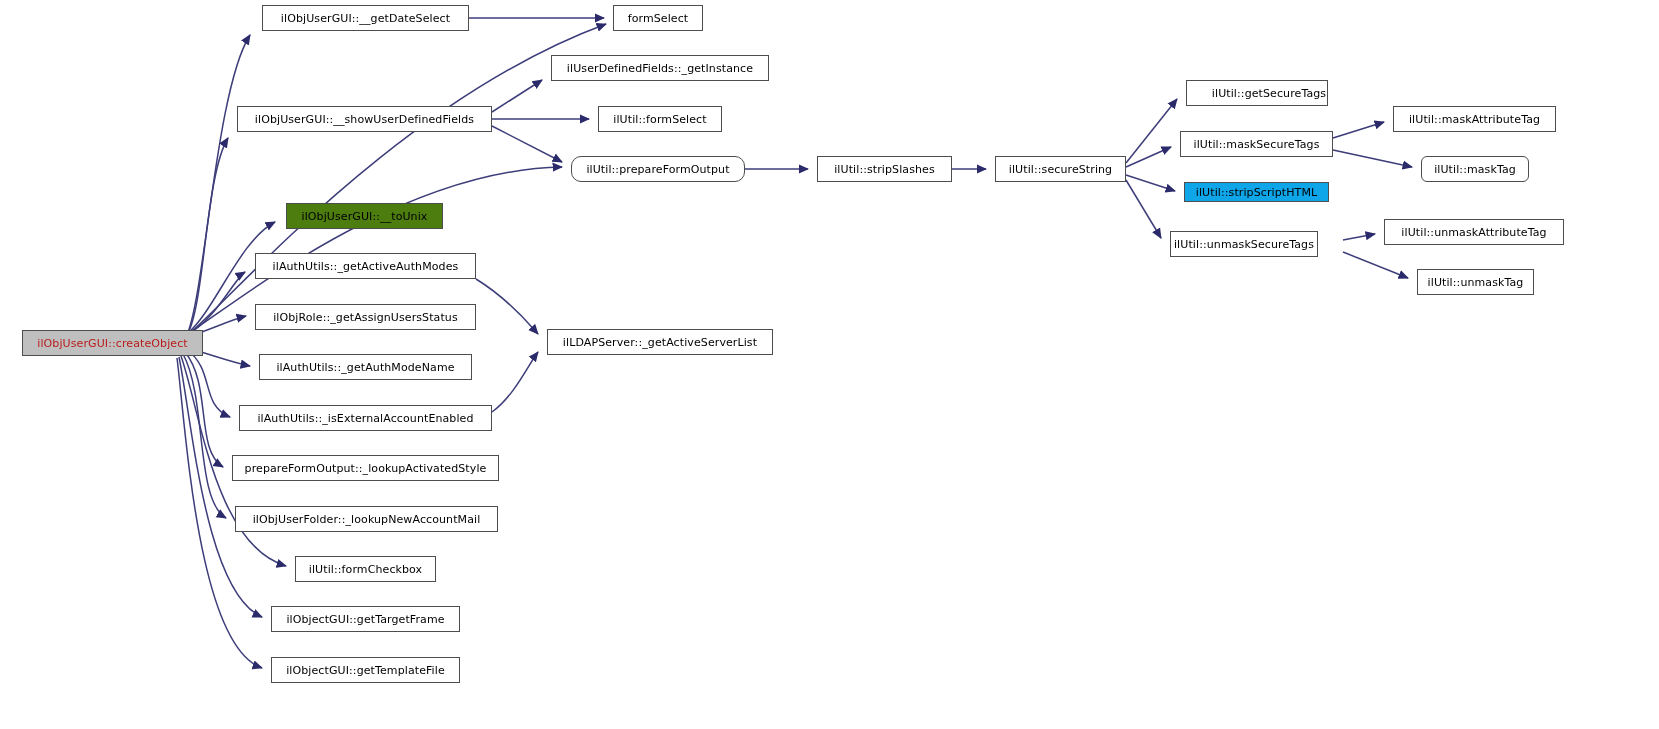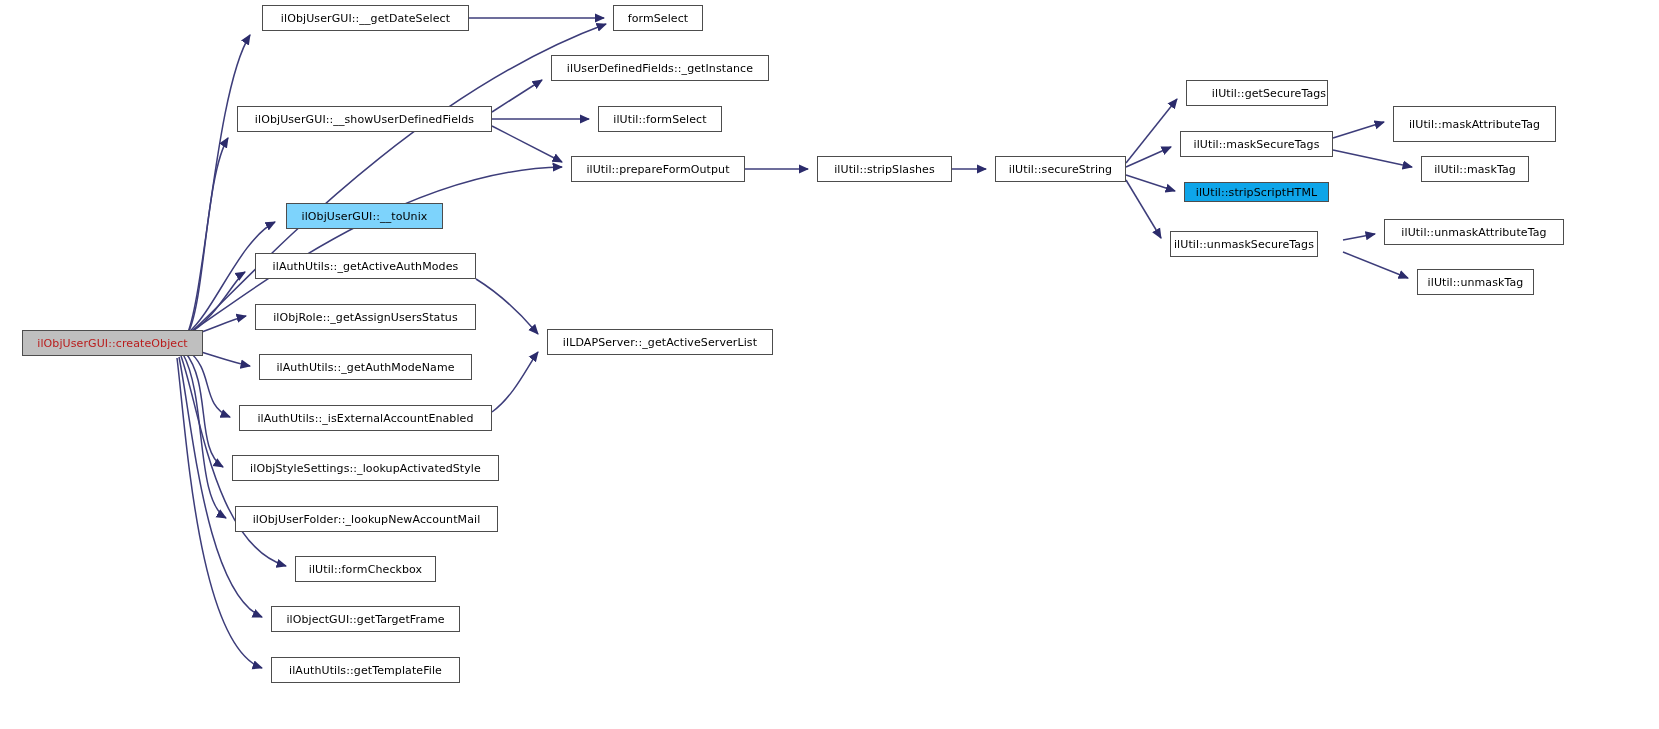--- a/index.html
+++ b/index.html
@@ -59,60 +59,60 @@
   <div id="node-layer">
       <div class="node highlight" style="left: 5px; top: 330px; width: 181px; height: 26px; background: rgb(191, 191, 191); border-color: rgb(77, 77, 77); color: #b91c1c; margin-left: 17px;">
         <span class="node-label">ilObjUserGUI::createObject</span>
       </div>
       <div class="node" style="left: 262px; top: 5px; width: 207px; height: 26px; background: rgb(255, 255, 255); border-color: rgb(77, 77, 77); color: rgb(0, 0, 0);">
         <span class="node-label">ilObjUserGUI::__getDateSelect</span>
       </div>
       <div class="node" style="left: 237px; top: 106px; width: 255px; height: 26px; background: rgb(255, 255, 255); border-color: rgb(77, 77, 77); color: rgb(0, 0, 0);">
         <span class="node-label">ilObjUserGUI::__showUserDefinedFields</span>
       </div>
-      <div class="node" style="left: 286px; top: 203px; width: 157px; height: 26px; background: #7dd3fc; border-color: rgb(77, 77, 77); color: rgb(0, 0, 0);">
+      <div class="node" style="left: 286px; top: 203px; width: 157px; height: 26px; background: #4d7c0f; border-color: rgb(77, 77, 77); color: rgb(0, 0, 0);">
         <span class="node-label">ilObjUserGUI::__toUnix</span>
       </div>
       <div class="node" style="left: 255px; top: 253px; width: 221px; height: 26px; background: rgb(255, 255, 255); border-color: rgb(77, 77, 77); color: rgb(0, 0, 0); text-align: right;">
         <span class="node-label">ilAuthUtils::_getActiveAuthModes</span>
       </div>
       <div class="node" style="left: 255px; top: 304px; width: 221px; height: 26px; background: rgb(255, 255, 255); border-color: rgb(77, 77, 77); color: rgb(0, 0, 0);">
         <span class="node-label">ilObjRole::_getAssignUsersStatus</span>
       </div>
       <div class="node" style="left: 259px; top: 354px; width: 213px; height: 26px; background: rgb(255, 255, 255); border-color: rgb(77, 77, 77); color: rgb(0, 0, 0);">
         <span class="node-label">ilAuthUtils::_getAuthModeName</span>
       </div>
       <div class="node" style="left: 239px; top: 405px; width: 253px; height: 26px; background: rgb(255, 255, 255); border-color: rgb(77, 77, 77); color: rgb(0, 0, 0);">
         <span class="node-label">ilAuthUtils::_isExternalAccountEnabled</span>
       </div>
       <div class="node" style="left: 232px; top: 455px; width: 267px; height: 26px; background: rgb(255, 255, 255); border-color: rgb(77, 77, 77); color: rgb(0, 0, 0);">
-        <span class="node-label">ilObjStyleSettings::_lookupActivatedStyle</span>
+        <span class="node-label">prepareFormOutput::_lookupActivatedStyle</span>
       </div>
       <div class="node" style="left: 235px; top: 506px; width: 263px; height: 26px; background: rgb(255, 255, 255); border-color: rgb(77, 77, 77); color: rgb(0, 0, 0);">
         <span class="node-label">ilObjUserFolder::_lookupNewAccountMail</span>
       </div>
       <div class="node" style="left: 295px; top: 556px; width: 141px; height: 26px; background: rgb(255, 255, 255); border-color: rgb(77, 77, 77); color: rgb(0, 0, 0);">
         <span class="node-label">ilUtil::formCheckbox</span>
       </div>
       <div class="node" style="left: 271px; top: 606px; width: 189px; height: 26px; background: rgb(255, 255, 255); border-color: rgb(77, 77, 77); color: rgb(0, 0, 0);">
         <span class="node-label">ilObjectGUI::getTargetFrame</span>
       </div>
       <div class="node" style="left: 271px; top: 657px; width: 189px; height: 26px; background: rgb(255, 255, 255); border-color: rgb(77, 77, 77); color: rgb(0, 0, 0);">
-        <span class="node-label">ilAuthUtils::getTemplateFile</span>
+        <span class="node-label">ilObjectGUI::getTemplateFile</span>
       </div>
       <div class="node" style="left: 613px; top: 5px; width: 90px; height: 26px; background: rgb(255, 255, 255); border-color: rgb(77, 77, 77); color: rgb(0, 0, 0);">
         <span class="node-label">formSelect</span>
       </div>
       <div class="node" style="left: 551px; top: 55px; width: 218px; height: 26px; background: rgb(255, 255, 255); border-color: rgb(77, 77, 77); color: rgb(0, 0, 0);">
         <span class="node-label">ilUserDefinedFields::_getInstance</span>
       </div>
       <div class="node" style="left: 598px; top: 106px; width: 124px; height: 26px; background: rgb(255, 255, 255); border-color: rgb(77, 77, 77); color: rgb(0, 0, 0);">
         <span class="node-label">ilUtil::formSelect</span>
       </div>
-      <div class="node" style="left: 571px; top: 156px; width: 174px; height: 26px; background: rgb(255, 255, 255); border-color: rgb(77, 77, 77); color: rgb(0, 0, 0);">
+      <div class="node" style="left: 571px; top: 156px; width: 174px; height: 26px; background: rgb(255, 255, 255); border-color: rgb(77, 77, 77); color: rgb(0, 0, 0); border-radius: 10px;">
         <span class="node-label">ilUtil::prepareFormOutput</span>
       </div>
       <div class="node" style="left: 547px; top: 329px; width: 226px; height: 26px; background: rgb(255, 255, 255); border-color: rgb(77, 77, 77); color: rgb(0, 0, 0);">
         <span class="node-label">ilLDAPServer::_getActiveServerList</span>
       </div>
       <div class="node" style="left: 817px; top: 156px; width: 135px; height: 26px; background: rgb(255, 255, 255); border-color: rgb(77, 77, 77); color: rgb(0, 0, 0);">
         <span class="node-label">ilUtil::stripSlashes</span>
       </div>
       <div class="node" style="left: 995px; top: 156px; width: 131px; height: 26px; background: rgb(255, 255, 255); border-color: rgb(77, 77, 77); color: rgb(0, 0, 0);">
         <span class="node-label">ilUtil::secureString</span>
@@ -122,24 +122,24 @@
       </div>
       <div class="node" style="left: 1180px; top: 131px; width: 153px; height: 26px; background: rgb(255, 255, 255); border-color: rgb(77, 77, 77); color: rgb(0, 0, 0);">
         <span class="node-label">ilUtil::maskSecureTags</span>
       </div>
       <div class="node" style="left: 1184px; top: 182px; width: 145px; height: 20px; background: #0ea5e9; border-color: rgb(77, 77, 77); color: rgb(0, 0, 0);">
         <span class="node-label">ilUtil::stripScriptHTML</span>
       </div>
       <div class="node" style="left: 1170px; top: 231px; width: 148px; height: 26px; background: rgb(255, 255, 255); border-color: rgb(77, 77, 77); color: rgb(0, 0, 0);">
         <span class="node-label">ilUtil::unmaskSecureTags</span>
       </div>
-      <div class="node" style="left: 1393px; top: 106px; width: 163px; height: 36px; background: rgb(255, 255, 255); border-color: rgb(77, 77, 77); color: rgb(0, 0, 0); text-align: center;">
+      <div class="node" style="left: 1393px; top: 106px; width: 163px; height: 26px; background: rgb(255, 255, 255); border-color: rgb(77, 77, 77); color: rgb(0, 0, 0); text-align: center;">
         <span class="node-label">ilUtil::maskAttributeTag</span>
       </div>
-      <div class="node" style="left: 1421px; top: 156px; width: 108px; height: 26px; background: rgb(255, 255, 255); border-color: rgb(77, 77, 77); color: rgb(0, 0, 0);">
+      <div class="node" style="left: 1421px; top: 156px; width: 108px; height: 26px; background: rgb(255, 255, 255); border-color: rgb(77, 77, 77); color: rgb(0, 0, 0); border-radius: 6px;">
         <span class="node-label">ilUtil::maskTag</span>
       </div>
       <div class="node" style="left: 1384px; top: 219px; width: 180px; height: 26px; background: rgb(255, 255, 255); border-color: rgb(77, 77, 77); color: rgb(0, 0, 0);">
         <span class="node-label">ilUtil::unmaskAttributeTag</span>
       </div>
       <div class="node" style="left: 1417px; top: 269px; width: 117px; height: 26px; background: rgb(255, 255, 255); border-color: rgb(77, 77, 77); color: rgb(0, 0, 0);">
         <span class="node-label">ilUtil::unmaskTag</span>
       </div>
     </div>
 </div>

